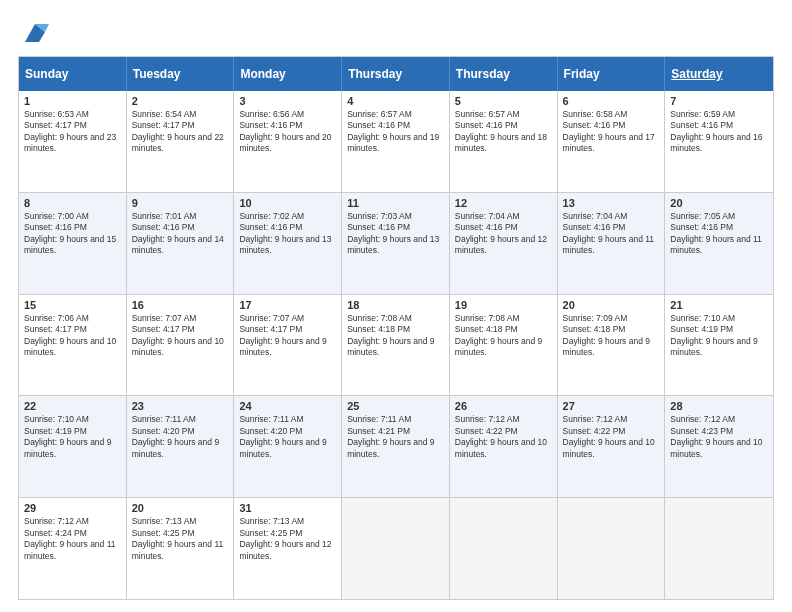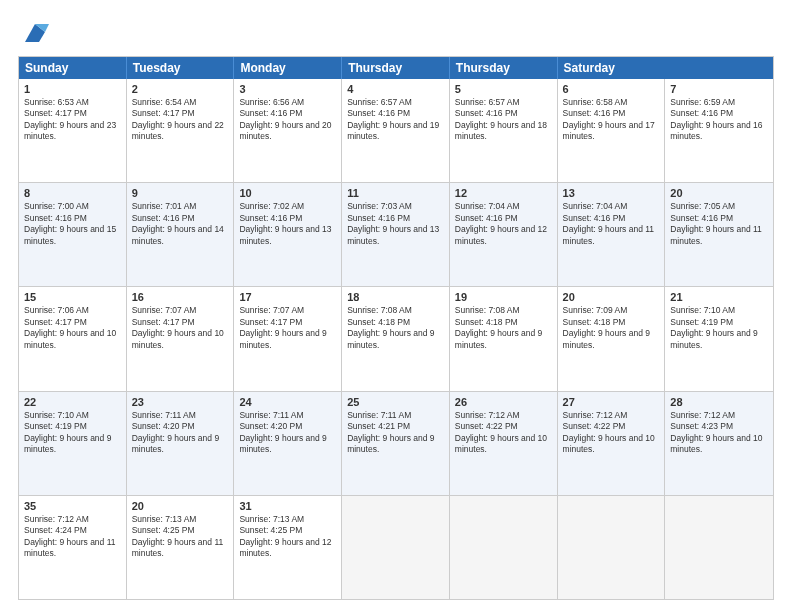--- a/index.html
+++ b/index.html
@@ -68,25 +68,25 @@
     }
     .cal-header {
       display: grid;
       grid-template-columns: repeat(7, 1fr);
       background: #2a6db5;
     }
     .cal-header-cell {
       color: #fff;
       font-size: 12px;
       font-weight: bold;
-      padding: 4px 6px;
+      padding: 10px 6px;
       text-align: left;
       border-right: 1px solid #4a8dd5;
     }
-    .cal-header-cell:last-child { border-right: none; }
+    .cal-header-cell:last-child { border-right: none; text-decoration: underline; }
     .cal-body {
       display: flex;
       flex-direction: column;
       flex: 1;
     }
     .cal-row {
       display: grid;
       grid-template-columns: repeat(7, 1fr);
       flex: 1;
       border-bottom: 1px solid #ccc;
@@ -139,20 +139,21 @@
   </div>
 
   <div class="calendar">
     <div class="cal-header">
 
     <div class="cal-header-cell">Sunday</div>
         <div class="cal-header-cell">Tuesday</div>
         <div class="cal-header-cell">Monday</div>
         <div class="cal-header-cell">Thursday</div>
         <div class="cal-header-cell">Thursday</div>
+        <div class="cal-header-cell">Friday</div>
         <div class="cal-header-cell">Saturday</div>
       </div>
     <div class="cal-body">
 
     <div class="cal-row">
           <div class="cal-cell">
             <span class="day-num">1</span>
             <div class="cell-text">Sunrise: 6:53 AM<br>Sunset: 4:17 PM<br>Daylight: 9 hours and 23 minutes.</div>
           </div>
           <div class="cal-cell">
@@ -265,21 +266,21 @@
             <span class="day-num">27</span>
             <div class="cell-text">Sunrise: 7:12 AM<br>Sunset: 4:22 PM<br>Daylight: 9 hours and 10 minutes.</div>
           </div>
           <div class="cal-cell alt-row">
             <span class="day-num">28</span>
             <div class="cell-text">Sunrise: 7:12 AM<br>Sunset: 4:23 PM<br>Daylight: 9 hours and 10 minutes.</div>
           </div>
         </div>
         <div class="cal-row">
           <div class="cal-cell">
-            <span class="day-num">35</span>
+            <span class="day-num">29</span>
             <div class="cell-text">Sunrise: 7:12 AM<br>Sunset: 4:24 PM<br>Daylight: 9 hours and 11 minutes.</div>
           </div>
           <div class="cal-cell">
             <span class="day-num">20</span>
             <div class="cell-text">Sunrise: 7:13 AM<br>Sunset: 4:25 PM<br>Daylight: 9 hours and 11 minutes.</div>
           </div>
           <div class="cal-cell">
             <span class="day-num">31</span>
             <div class="cell-text">Sunrise: 7:13 AM<br>Sunset: 4:25 PM<br>Daylight: 9 hours and 12 minutes.</div>
           </div>

